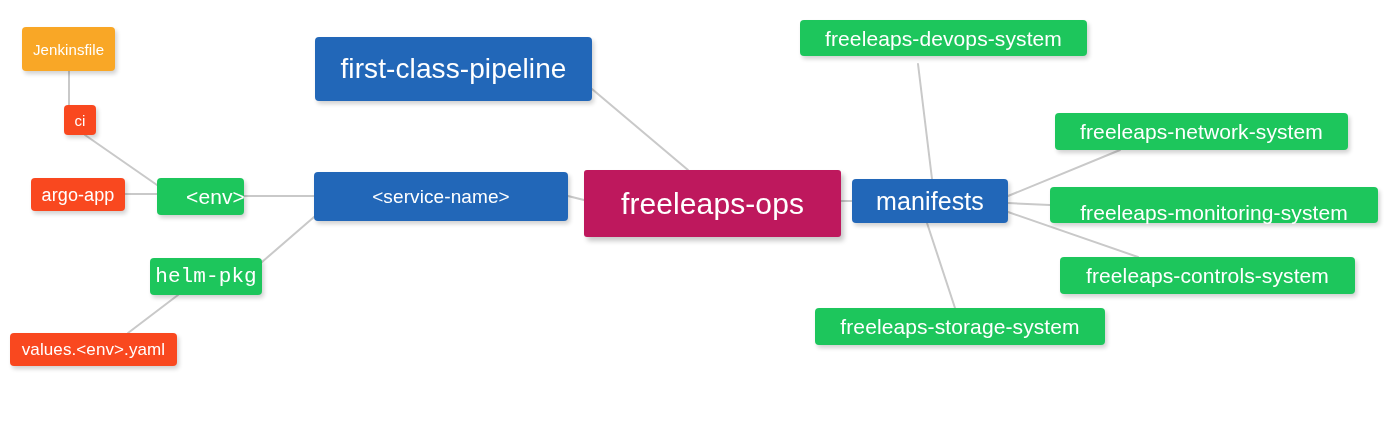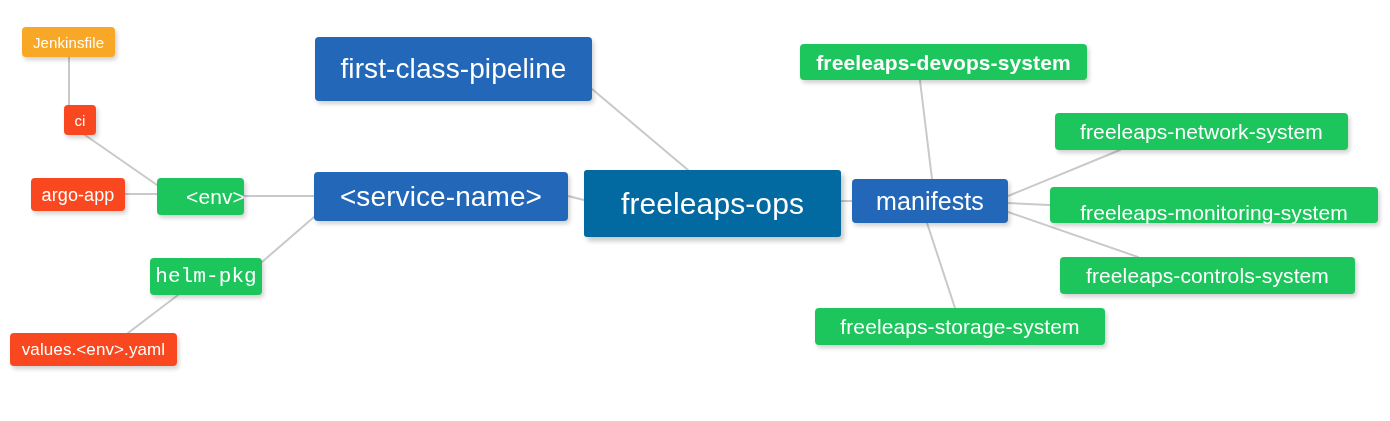--- a/index.html
+++ b/index.html
@@ -58,51 +58,51 @@
       <line x1="157" y1="194" x2="125" y2="194" stroke="#c9c9c9" stroke-width="2" stroke-linecap="round"></line>
       <line x1="69" y1="105" x2="69" y2="57" stroke="#c9c9c9" stroke-width="2" stroke-linecap="round"></line>
       <line x1="178" y1="295" x2="128" y2="333" stroke="#c9c9c9" stroke-width="2" stroke-linecap="round"></line>
       <line x1="932" y1="179" x2="918" y2="64" stroke="#c9c9c9" stroke-width="2" stroke-linecap="round"></line>
       <line x1="1008" y1="196" x2="1120" y2="150" stroke="#c9c9c9" stroke-width="2" stroke-linecap="round"></line>
       <line x1="1008" y1="203" x2="1050" y2="205" stroke="#c9c9c9" stroke-width="2" stroke-linecap="round"></line>
       <line x1="1008" y1="212" x2="1138" y2="257" stroke="#c9c9c9" stroke-width="2" stroke-linecap="round"></line>
       <line x1="927" y1="223" x2="955" y2="308" stroke="#c9c9c9" stroke-width="2" stroke-linecap="round"></line>
     </svg>
   <div id="node-layer">
-      <div class="node root" style="left: 584px; top: 170px; width: 257px; height: 67px; background: #0369a1; font-size: 30px; justify-content: center;">
+      <div class="node root" style="left: 584px; top: 170px; width: 257px; height: 67px; background: #be185d; font-size: 30px; justify-content: center;">
         <span>freeleaps-ops</span>
       </div>
       <div class="node" style="left: 315px; top: 37px; width: 277px; height: 64px; background: rgb(34, 103, 184); font-size: 28px;">
         <span>first-class-pipeline</span>
       </div>
-      <div class="node" style="left: 314px; top: 172px; width: 254px; height: 49px; background: rgb(34, 103, 184); font-size: 28px;">
+      <div class="node" style="left: 314px; top: 172px; width: 254px; height: 49px; background: rgb(34, 103, 184); font-size: 19px;">
         <span>&lt;service-name&gt;</span>
       </div>
       <div class="node" style="left: 852px; top: 179px; width: 156px; height: 44px; background: rgb(34, 103, 184); font-size: 25px; text-align: center;">
         <span>manifests</span>
       </div>
       <div class="node" style="left: 157px; top: 178px; width: 87px; height: 37px; background: rgb(29, 198, 92); font-size: 21px; padding-left: 41px;">
         <span>&lt;env&gt;</span>
       </div>
       <div class="node" style="left: 150px; top: 258px; width: 112px; height: 37px; background: rgb(29, 198, 92); font-size: 21px; font-family: Liberation Mono, monospace;">
         <span>helm-pkg</span>
       </div>
-      <div class="node" style="left: 22px; top: 27px; width: 93px; height: 30px; background: rgb(249, 167, 38); font-size: 15px;">
+      <div class="node" style="left: 22px; top: 27px; width: 93px; height: 44px; background: rgb(249, 167, 38); font-size: 15px;">
         <span>Jenkinsfile</span>
       </div>
       <div class="node" style="left: 53px; top: 105px; width: 32px; height: 30px; background: rgb(249, 72, 31); font-size: 15px; margin-left: 11px;">
         <span>ci</span>
       </div>
       <div class="node" style="left: 31px; top: 178px; width: 94px; height: 33px; background: rgb(249, 72, 31); font-size: 18px;">
         <span>argo-app</span>
       </div>
       <div class="node" style="left: 10px; top: 333px; width: 167px; height: 33px; background: rgb(249, 72, 31); font-size: 17px;">
         <span>values.&lt;env&gt;.yaml</span>
       </div>
-      <div class="node" style="left: 800px; top: 44px; width: 287px; height: 36px; background: rgb(29, 198, 92); font-size: 21px; font-weight: bold;">
+      <div class="node" style="left: 800px; top: 20px; width: 287px; height: 36px; background: rgb(29, 198, 92); font-size: 21px;">
         <span>freeleaps-devops-system</span>
       </div>
       <div class="node" style="left: 1055px; top: 113px; width: 293px; height: 37px; background: rgb(29, 198, 92); font-size: 21px;">
         <span>freeleaps-network-system</span>
       </div>
       <div class="node" style="left: 1050px; top: 187px; width: 328px; height: 36px; background: rgb(29, 198, 92); font-size: 21px; align-items: flex-end;">
         <span>freeleaps-monitoring-system</span>
       </div>
       <div class="node" style="left: 1060px; top: 257px; width: 295px; height: 37px; background: rgb(29, 198, 92); font-size: 21px;">
         <span>freeleaps-controls-system</span>

